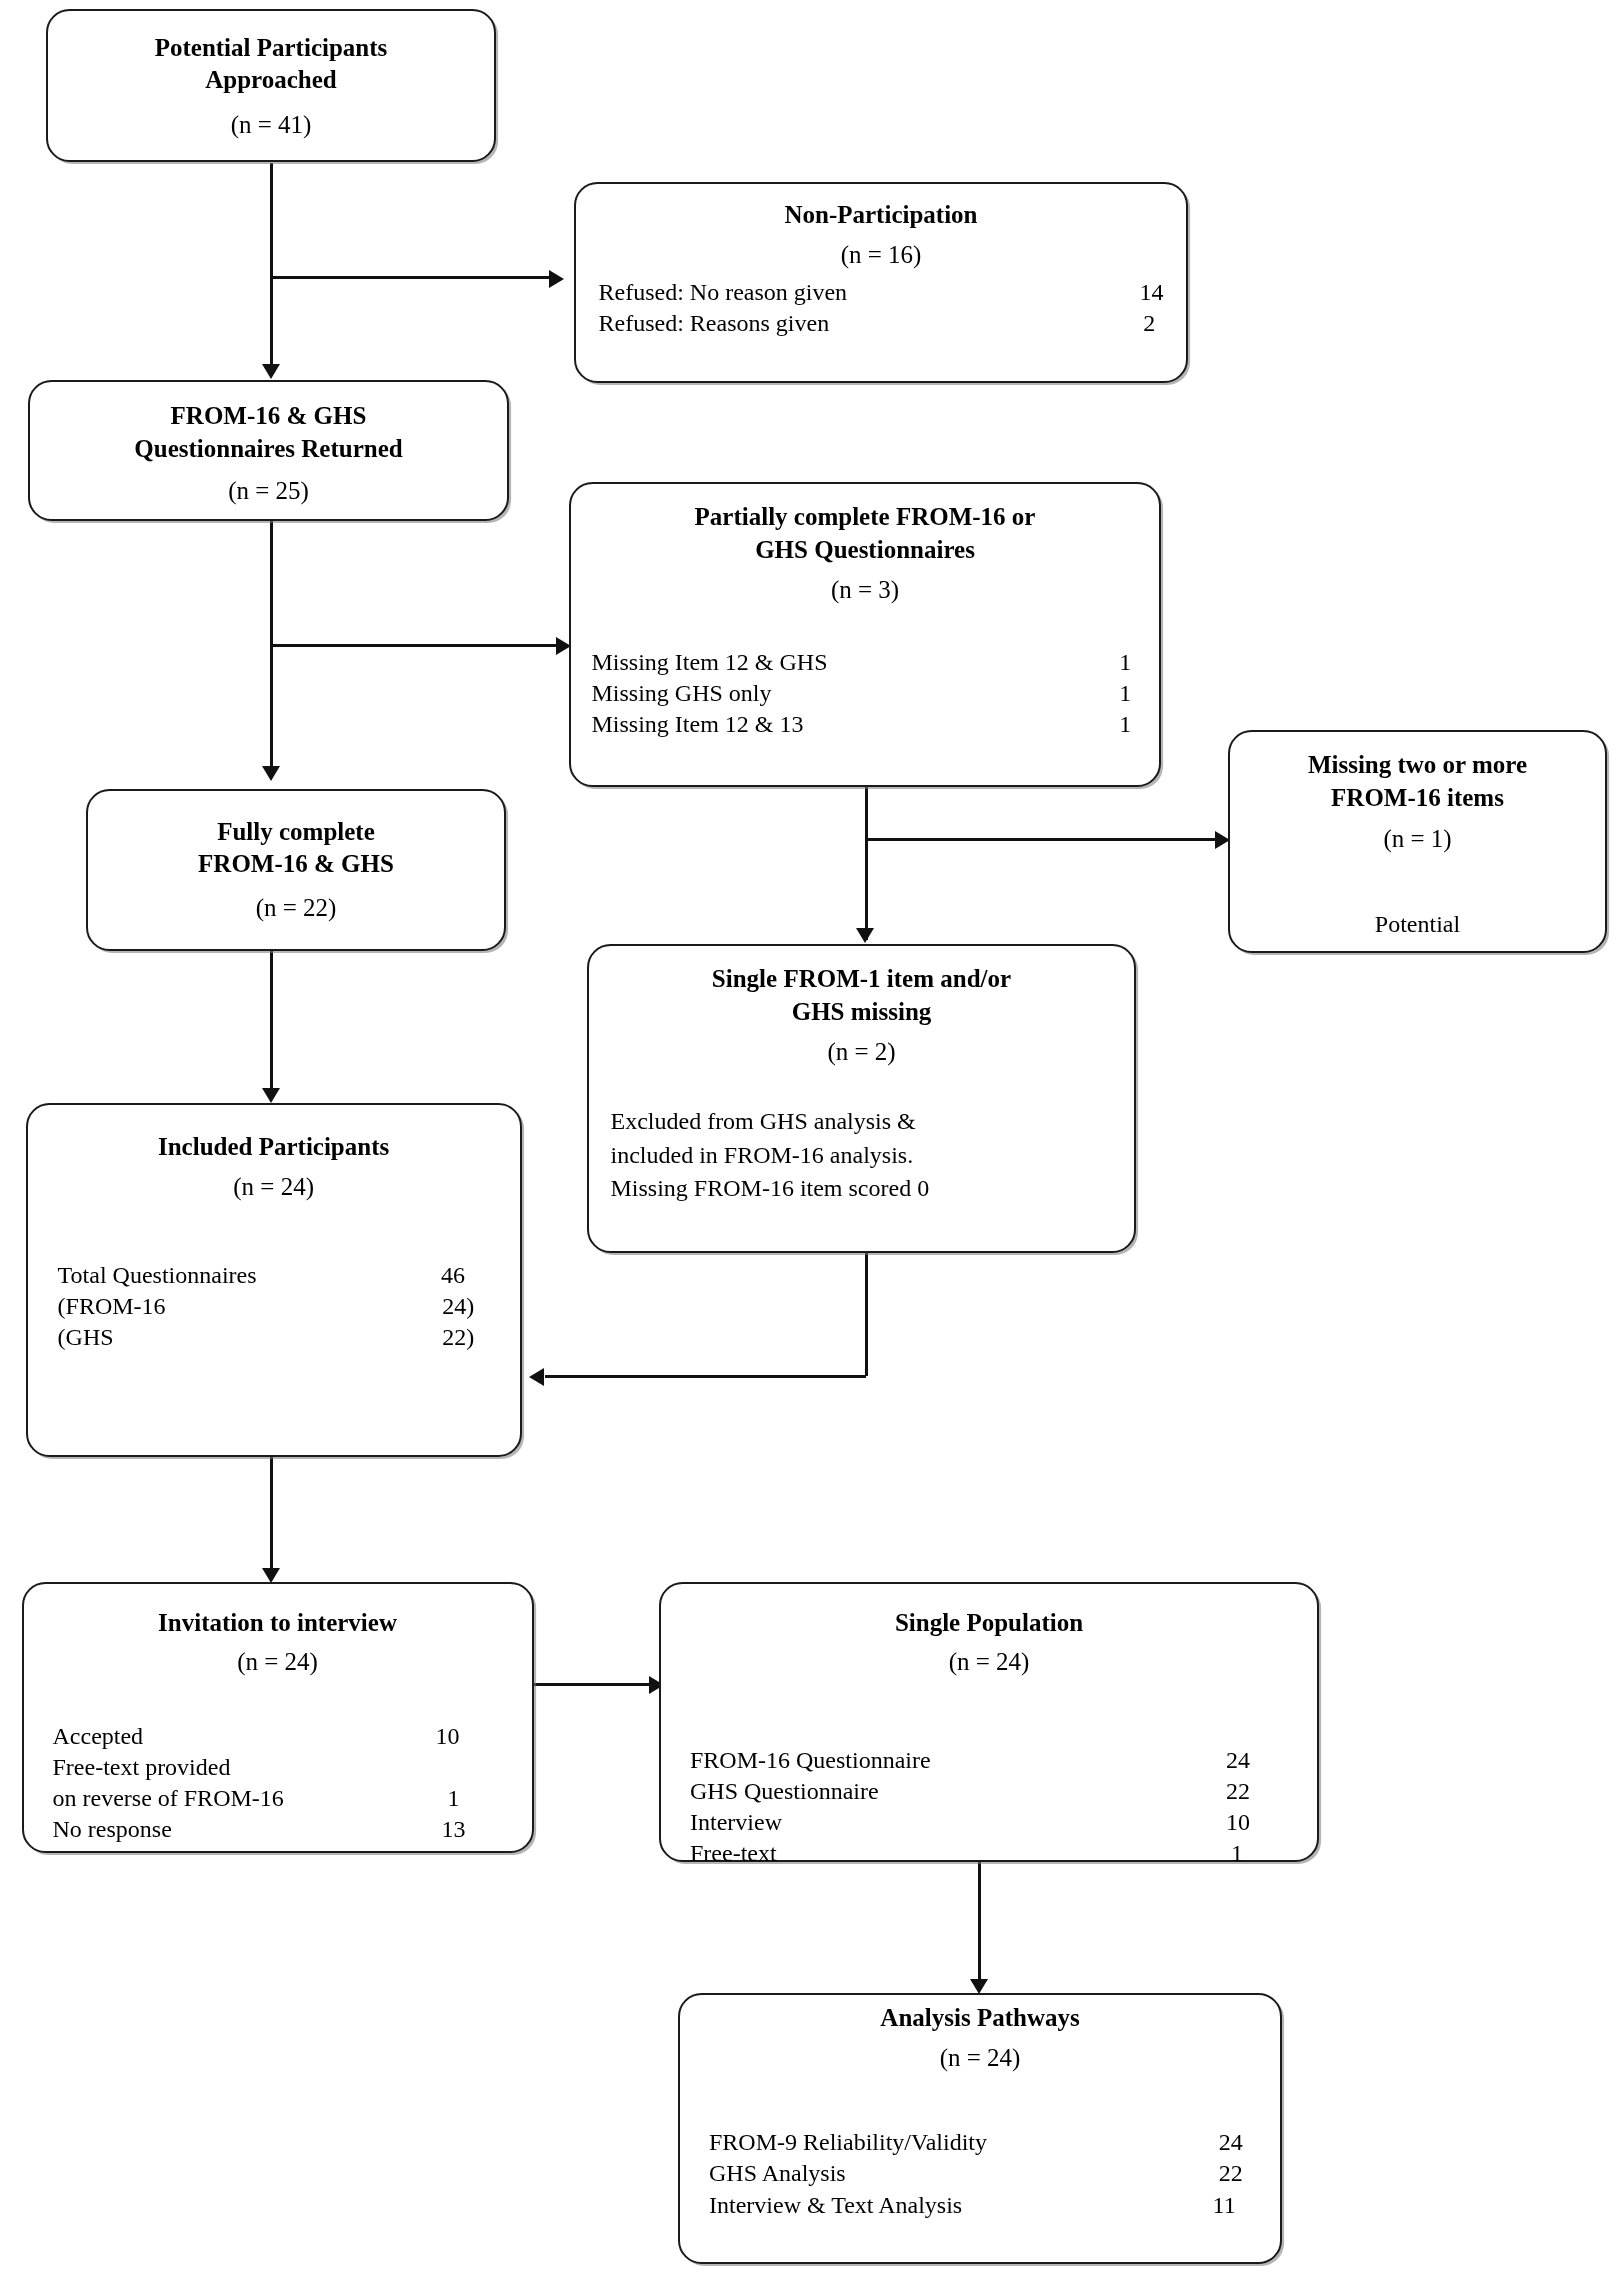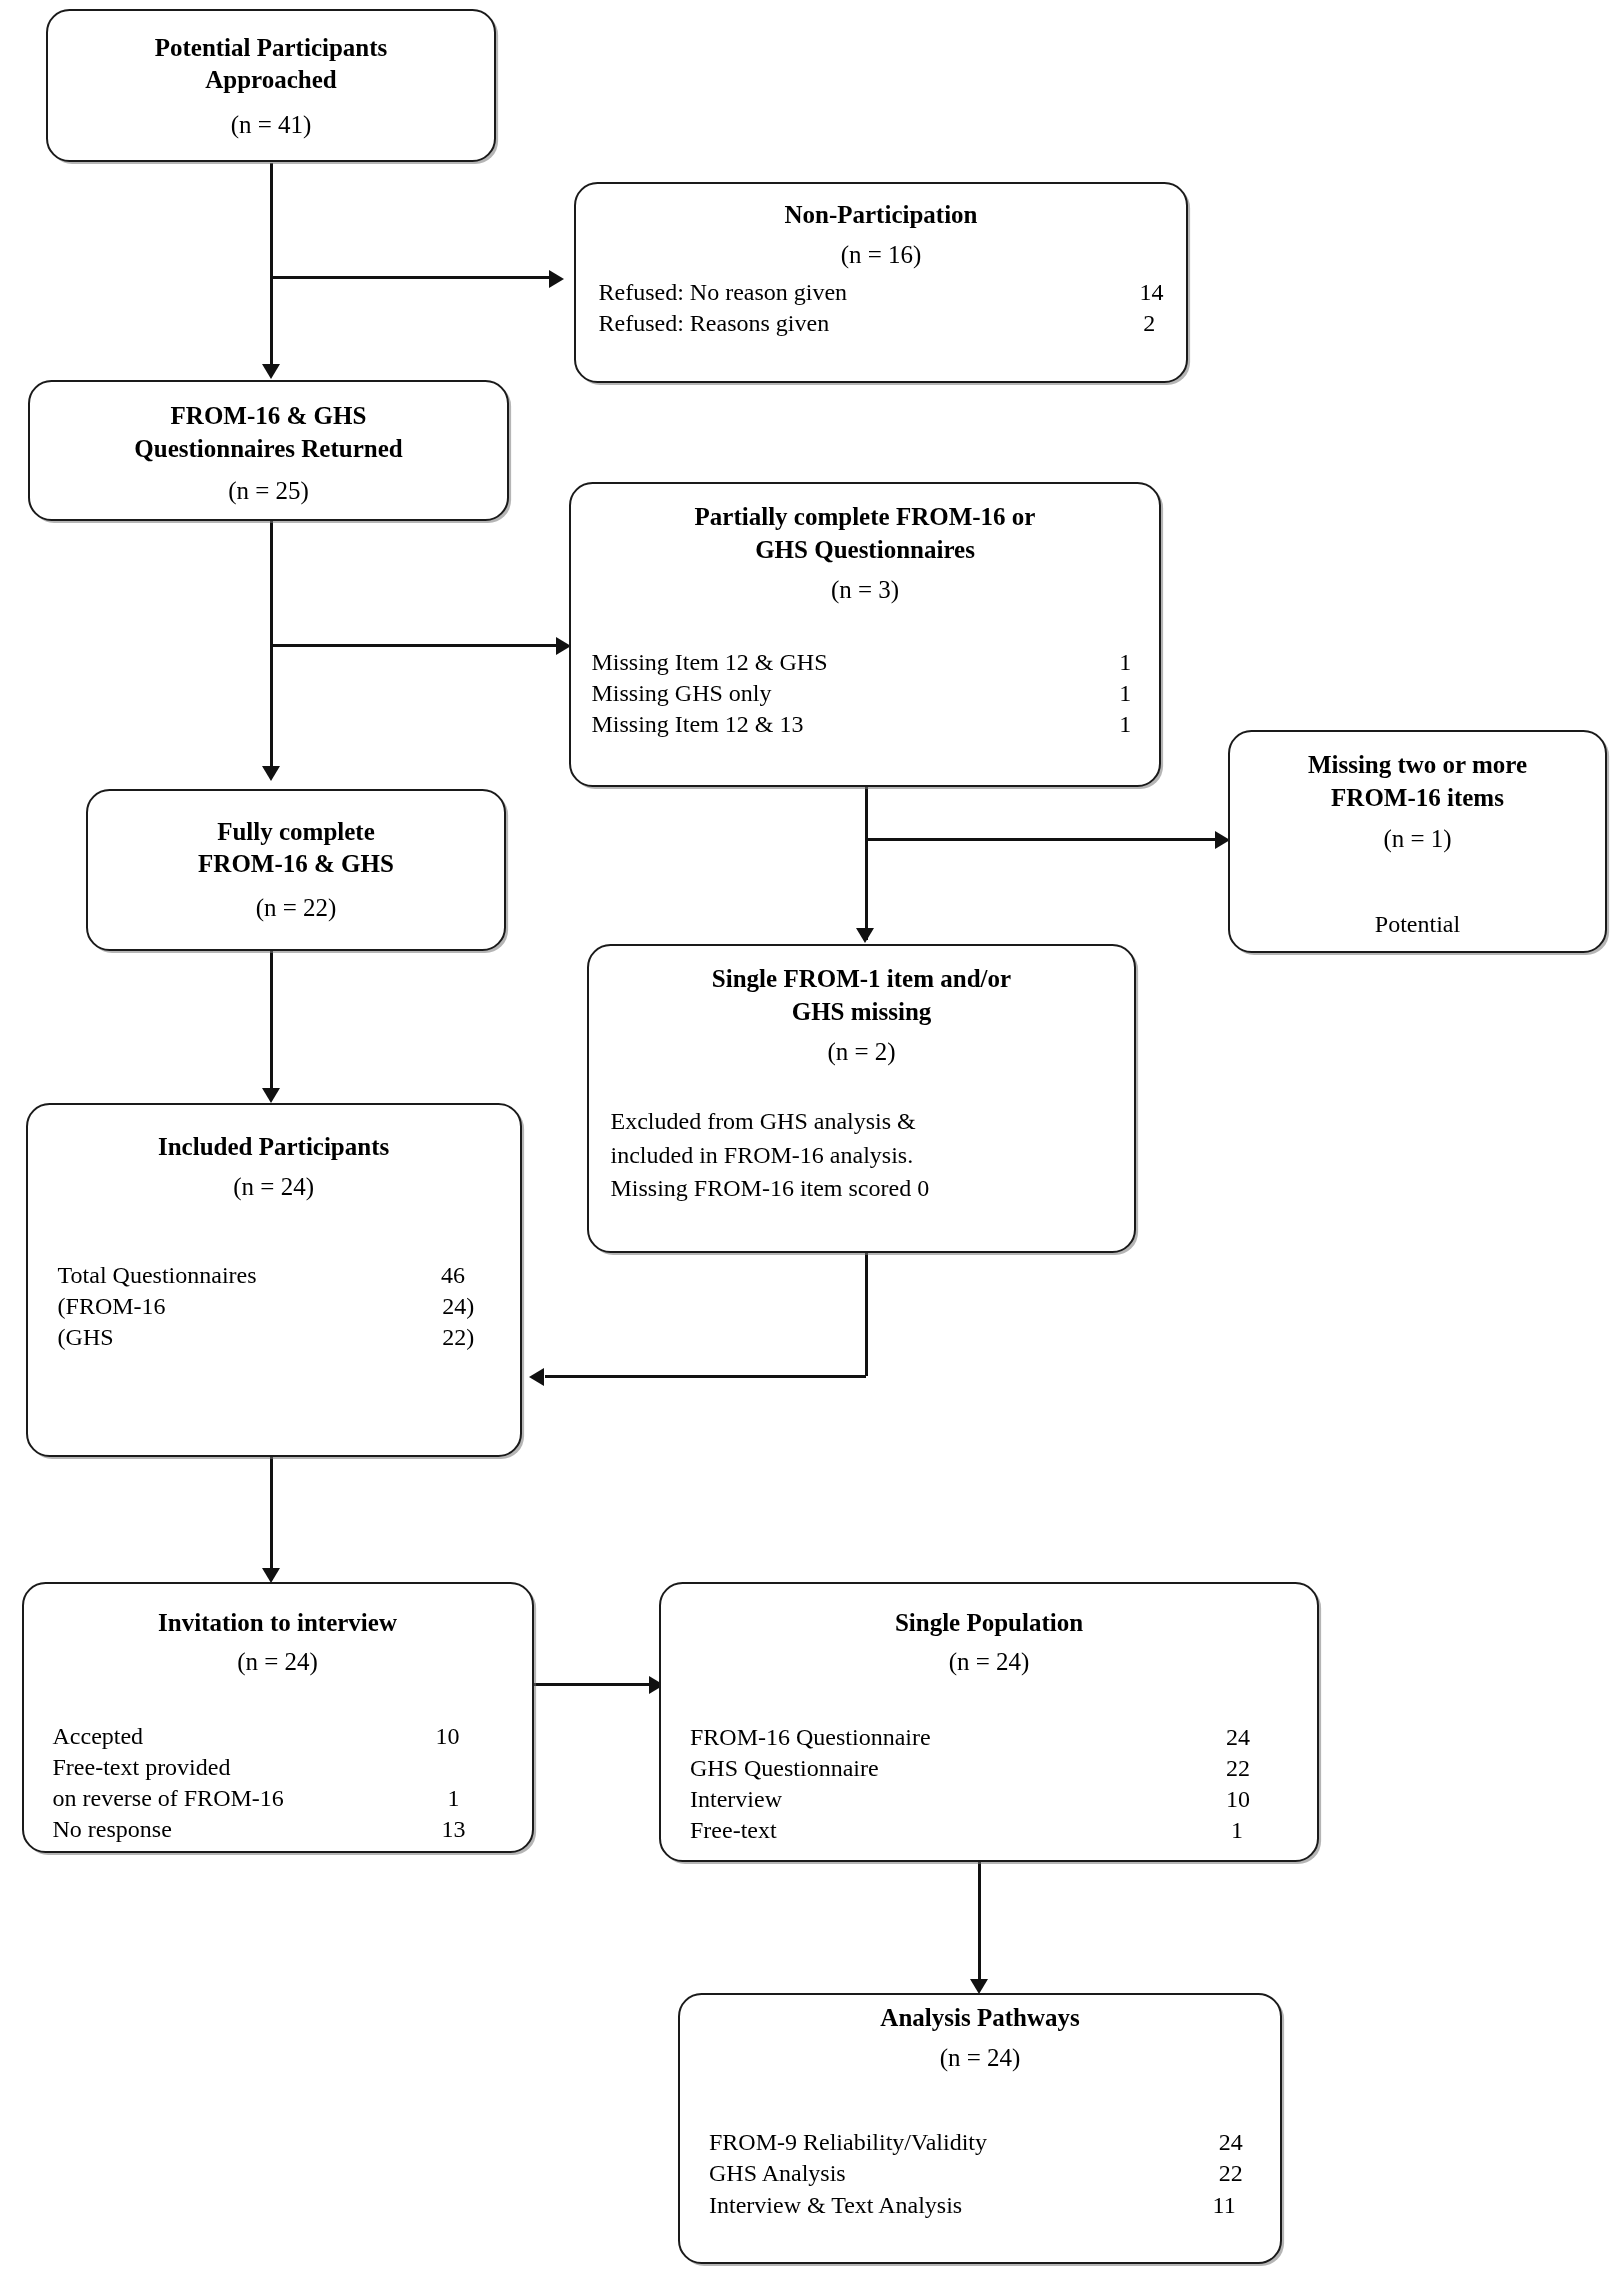--- a/index.html
+++ b/index.html
@@ -251,21 +251,21 @@
         <span class="lbl">No response</span>
         <span class="spacer"></span>
         <span class="val" style="padding-right:37px;">13</span>
       </div>
     </div>
   </div>
 
   <div class="node" style="left:659px; top:1582px; width:660px; height:280px; padding:22.5px 29px;">
     <div class="title fs-title">Single Population</div>
     <div class="count fs-title" style="margin-top:7.2px;">(n = 24)</div>
-    <div class="rows fs-body" style="margin-top:43px;">
+    <div class="rows fs-body" style="margin-top:66px;">
       <div class="row">
         <span class="lbl">FROM-16 Questionnaire</span>
         <span class="spacer"></span>
         <span class="val" style="padding-right:38px;">24</span>
       </div>
       <div class="row">
         <span class="lbl">GHS Questionnaire</span>
         <span class="spacer"></span>
         <span class="val" style="padding-right:38px;">22</span>
       </div>

